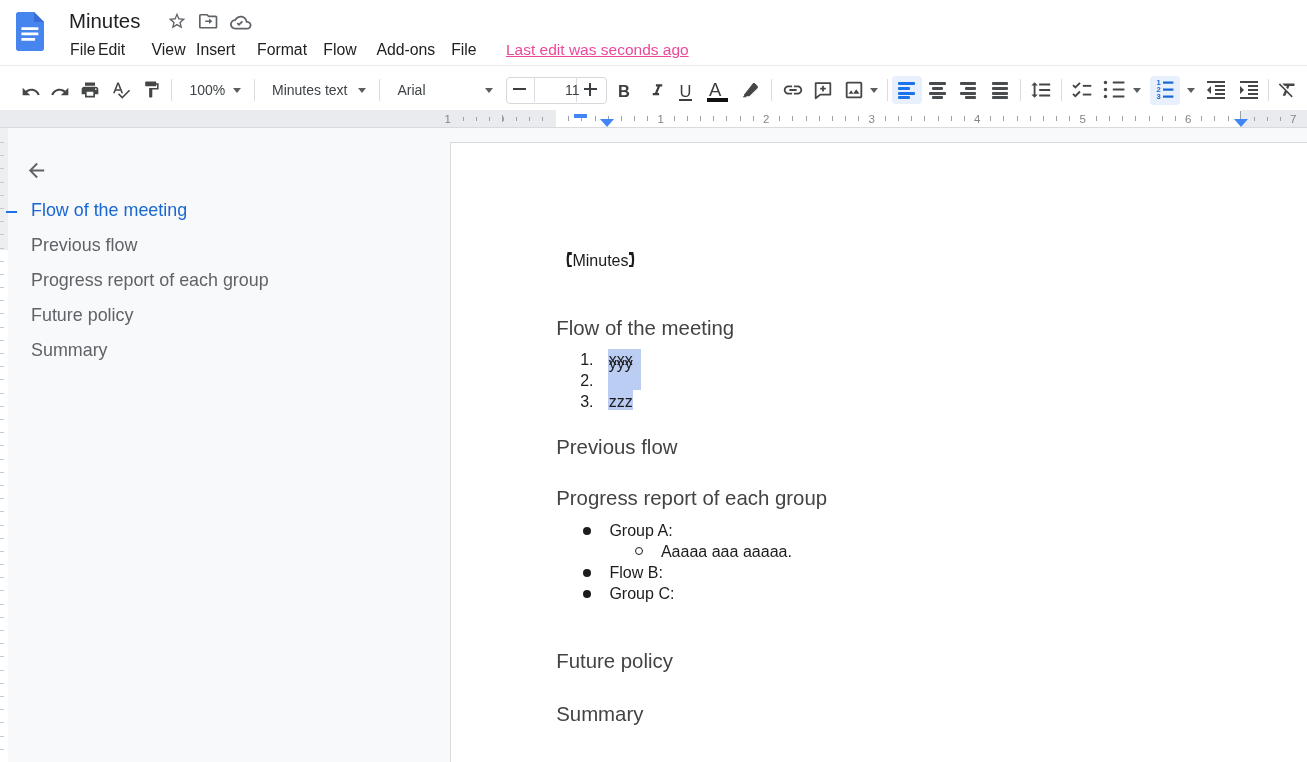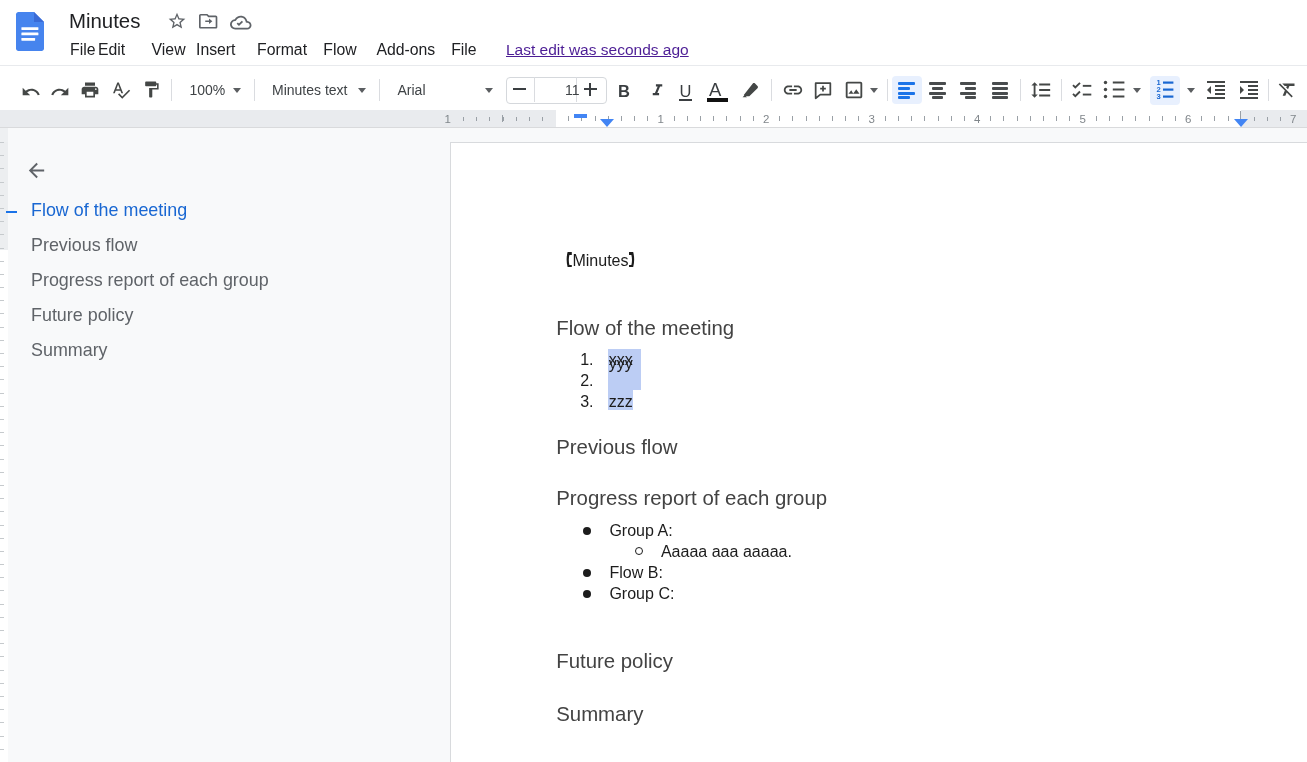--- a/index.html
+++ b/index.html
@@ -34,21 +34,21 @@
 <path d="M19.35 8.04C18.67 4.59 15.64 2 12 2 9.11 2 6.6 3.64 5.35 6.04 2.34 6.36 0 8.91 0 12c0 3.31 2.69 6 6 6h13c2.76 0 5-2.24 5-5 0-2.64-2.05-4.78-4.65-4.96zM19 16H6c-2.21 0-4-1.79-4-4 0-2.05 1.53-3.76 3.56-3.97l1.07-.11.5-.95C8.08 5.14 9.94 4 12 4c2.62 0 4.88 1.86 5.39 4.43l.3 1.5 1.53.11c1.56.1 2.78 1.41 2.78 2.96 0 1.65-1.35 3-3 3zm-9-2.18l-2.59-2.59 1.41-1.41 1.18 1.17 3.17-3.17 1.42 1.42L10 13.82z"></path>
   </svg>
 <span class="menu" style="left:70px;">File</span>
 <span class="menu" style="left:98px;text-align:center;">Edit</span>
 <span class="menu" style="left:151.6px;text-align:right;">View</span>
 <span class="menu" style="left:196px;">Insert</span>
 <span class="menu" style="left:257px;">Format</span>
 <span class="menu" style="left:323.3px;">Flow</span>
 <span class="menu" style="left:376.4px;">Add-ons</span>
 <span class="menu" style="left:451.2px;">File</span>
-<span class="menu" style="left:506px;top:42.3px;color:#4c1d95;text-decoration:underline;font-size:15.5px;">Last edit was seconds ago</span>
+<span class="menu" style="left:506px;top:42.3px;color:#ec4899;text-decoration:underline;font-size:15.5px;">Last edit was seconds ago</span>
 <div style="left:0;top:65px;width:1307px;height:1px;background:#e8eaed;"></div>
 <svg style="left:20.5px;top:82px" width="20" height="20" viewBox="0 0 24 24" fill="#444746">
 <path d="M12.5 8c-2.65 0-5.05.99-6.9 2.6L2 7v9h9l-3.62-3.62c1.39-1.16 3.16-1.88 5.12-1.88 3.54 0 6.55 2.31 7.6 5.5l2.37-.78C21.08 11.03 17.15 8 12.5 8z"></path>
   </svg>
 <svg style="left:50px;top:82px" width="20" height="20" viewBox="0 0 24 24" fill="#444746">
 <path d="M18.4 10.6C16.55 8.99 14.15 8 11.5 8c-4.65 0-8.58 3.03-9.96 7.22L3.9 16c1.05-3.19 4.05-5.5 7.6-5.5 1.95 0 3.73.72 5.12 1.88L13 16h9V7l-3.6 3.6z"></path>
   </svg>
 <svg style="left:80px;top:80px" width="20" height="20" viewBox="0 0 24 24" fill="#444746">
 <path d="M19 8H5c-1.66 0-3 1.34-3 3v6h4v4h12v-4h4v-6c0-1.66-1.34-3-3-3zm-3 11H8v-5h8v5zm3-7c-.55 0-1-.45-1-1s.45-1 1-1 1 .45 1 1-.45 1-1 1zm-1-9H6v4h12V3z"></path>
   </svg>

